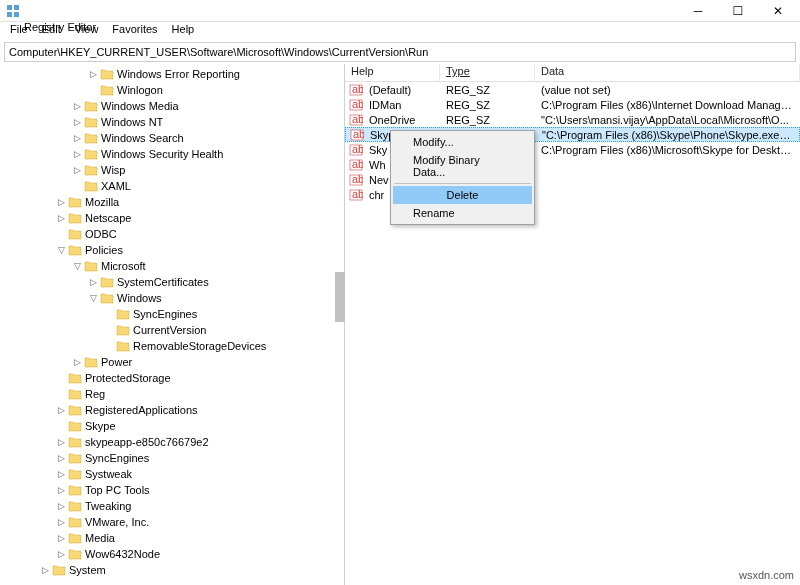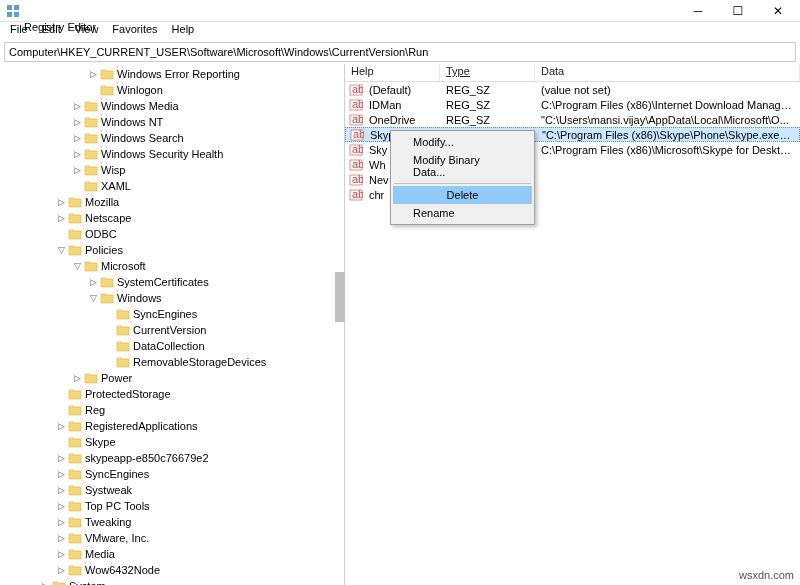--- a/index.html
+++ b/index.html
@@ -245,30 +245,20 @@
         <span>CurrentVersion</span>
       </div>
       <div class="tree-row">
         <span class="indent dotted-lines" style="width:104px"></span>
         <span class="exp blank">·</span>
         <span class="folder-icon">
           <svg viewBox="0 0 14 12">
             <path d="M1 2h4l1 1h7v8H1z" fill="#f7d877" stroke="#caa43e" stroke-width="0.5"></path>
           </svg>
         </span>
-        <span>DataCollection</span>
-      </div>
-      <div class="tree-row">
-        <span class="indent dotted-lines" style="width:104px"></span>
-        <span class="exp blank">·</span>
-        <span class="folder-icon">
-          <svg viewBox="0 0 14 12">
-            <path d="M1 2h4l1 1h7v8H1z" fill="#f7d877" stroke="#caa43e" stroke-width="0.5"></path>
-          </svg>
-        </span>
         <span>RemovableStorageDevices</span>
       </div>
       <div class="tree-row">
         <span class="indent dotted-lines" style="width:72px"></span>
         <span class="exp">▷</span>
         <span class="folder-icon">
           <svg viewBox="0 0 14 12">
             <path d="M1 2h4l1 1h7v8H1z" fill="#f7d877" stroke="#caa43e" stroke-width="0.5"></path>
           </svg>
         </span>

